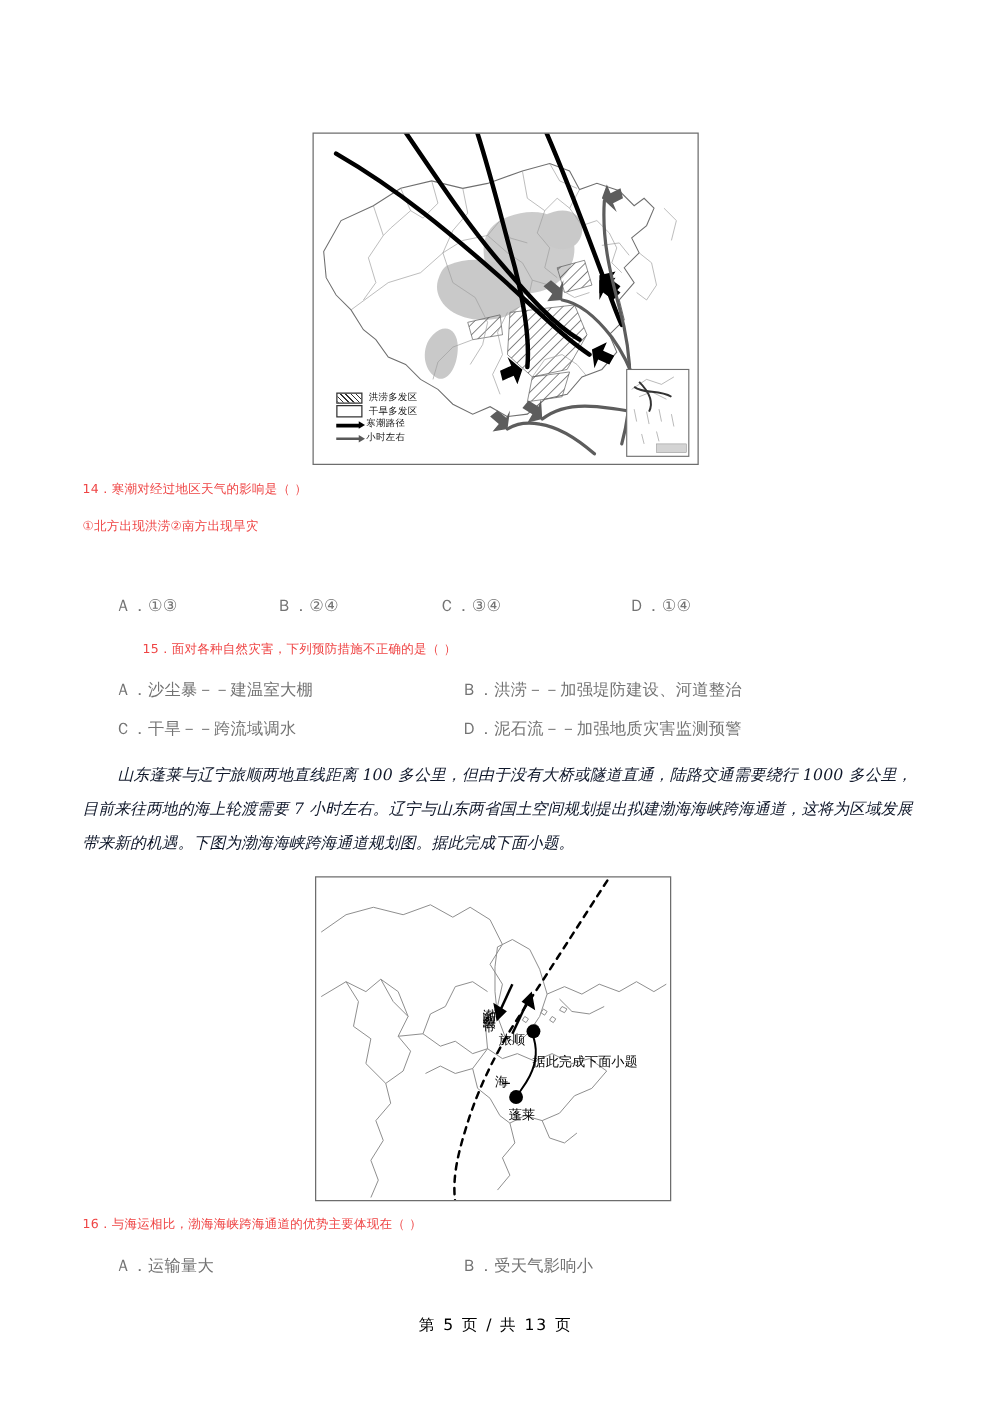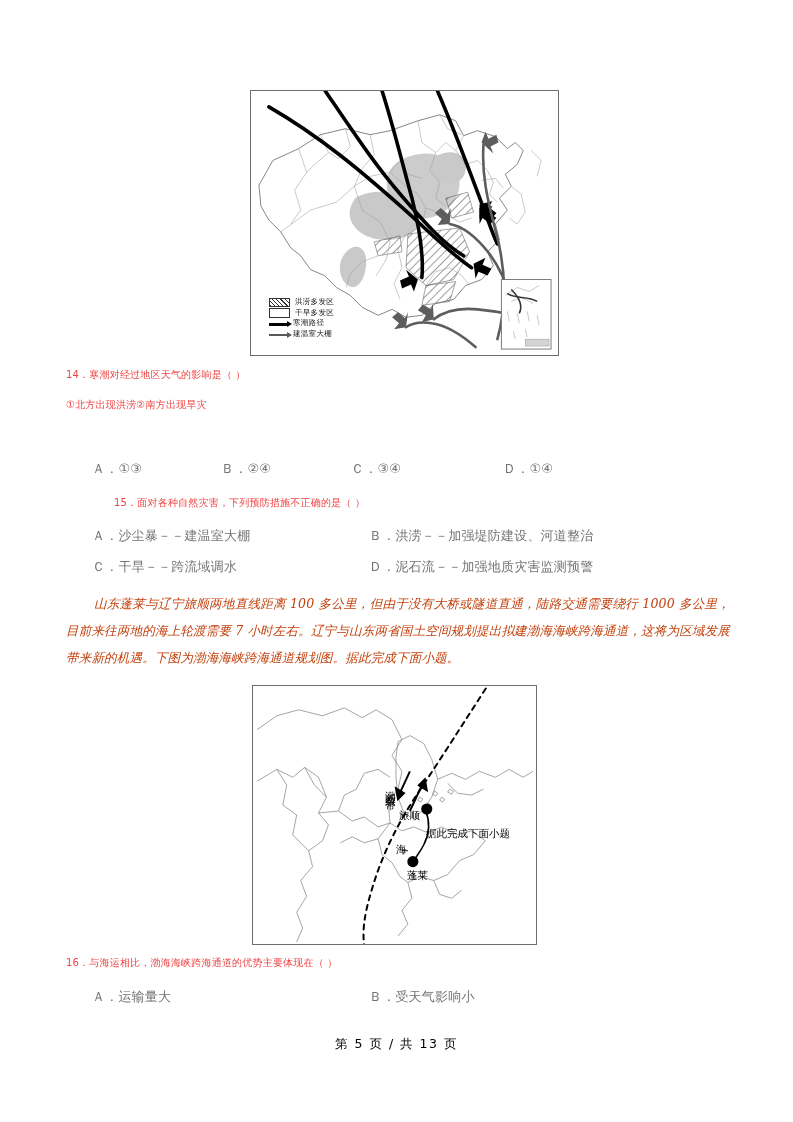--- a/index.html
+++ b/index.html
@@ -11,21 +11,21 @@
     width: 793px;
     height: 1122px;
     position: relative;
     font-family: "DejaVu Sans", "Liberation Sans", sans-serif;
     color: #000000;
     overflow: hidden;
   }
 
   .page {
     position: absolute;
-    left: 0; top: 0;
+    left: 0; top: 16px;
     width: 793px;
     height: 966px;
   }
 
   
   .map1-wrap {
     position: absolute;
     left: 250px;
     top: 90px;
     width: 309px;
@@ -120,21 +120,21 @@
   }
   .para {
     position: absolute;
     left: 66px;
     top: 590px;
     width: 664px;
     font-family: "DejaVu Serif", "Liberation Serif", serif;
     font-style: italic;
     font-size: 12.6px;
     line-height: 27px;
-    color: #c2410c;
+    color: #0f172a;
     text-indent: 28px;
     text-align: justify;
     letter-spacing: .1px;
   }
   .footer {
     position: absolute;
     left: 0;
     top: 1036px;
     width: 793px;
     text-align: center;
@@ -267,21 +267,21 @@
       <div class="legend-row">
         <span class="legend-key key-plain"></span>
         <span class="legend-label">干旱多发区</span>
       </div>
       <div class="legend-row">
         <span class="legend-key key-arrow-black"></span>
         <span class="legend-label">寒潮路径</span>
       </div>
       <div class="legend-row">
         <span class="legend-key key-arrow-gray"></span>
-        <span class="legend-label">建温室大棚</span>
+        <span class="legend-label">小时左右</span>
       </div>
     </div>
   </div>
 
   <div class="q-line" style="left:66px; top:368px;">14．寒潮对经过地区天气的影响是（  ）</div>
   <div class="q-line" style="left:66px; top:398px;">①北方出现洪涝②南方出现旱灾</div>
 
   <div class="opt" style="left:92px; top:460px;">Ａ．①③</div>
   <div class="opt" style="left:221px; top:460px;">Ｂ．②④</div>
   <div class="opt" style="left:351px; top:460px;">Ｃ．③④</div>

